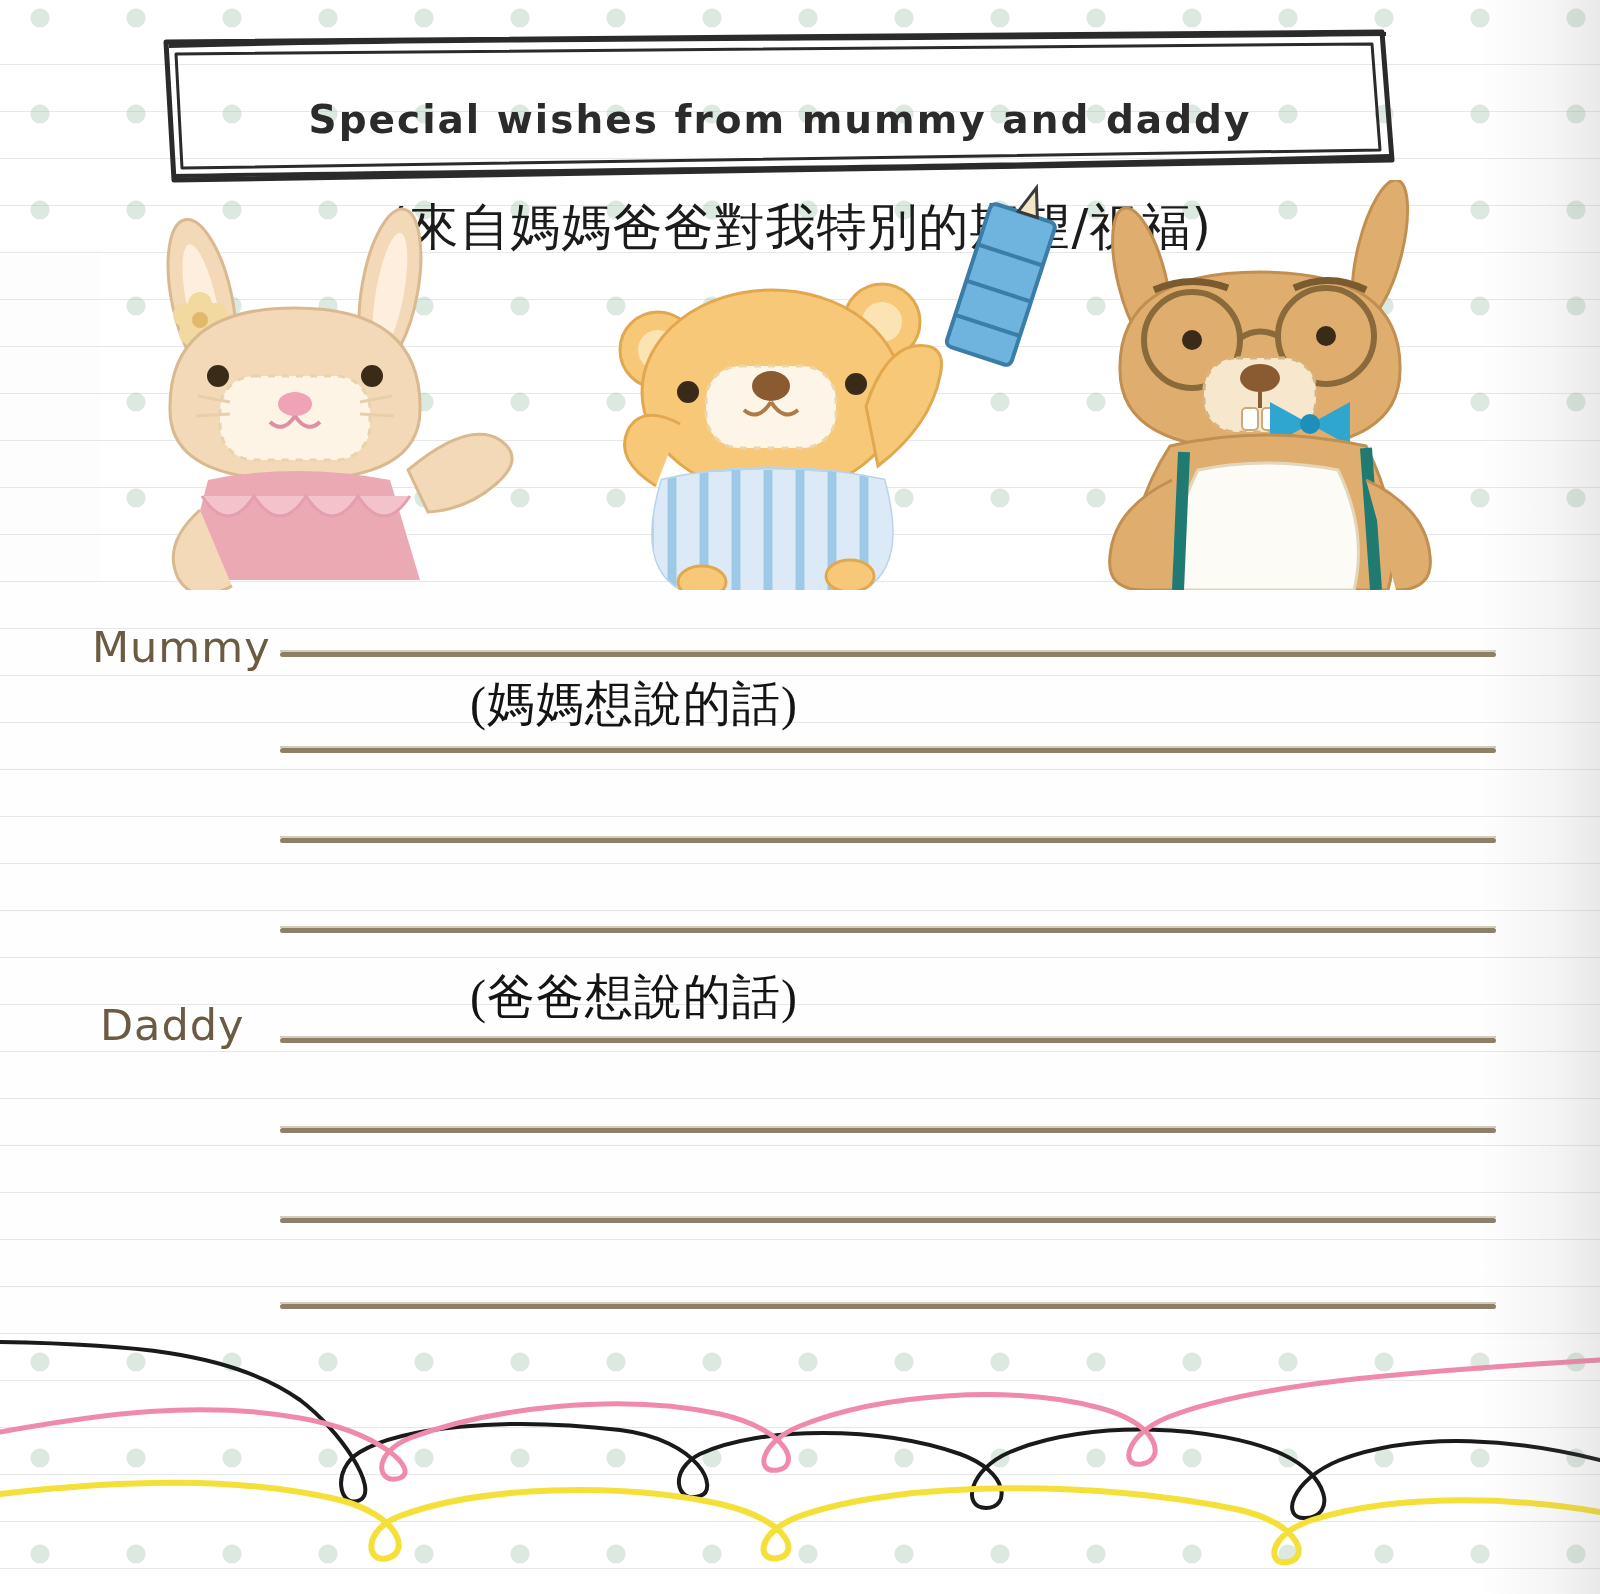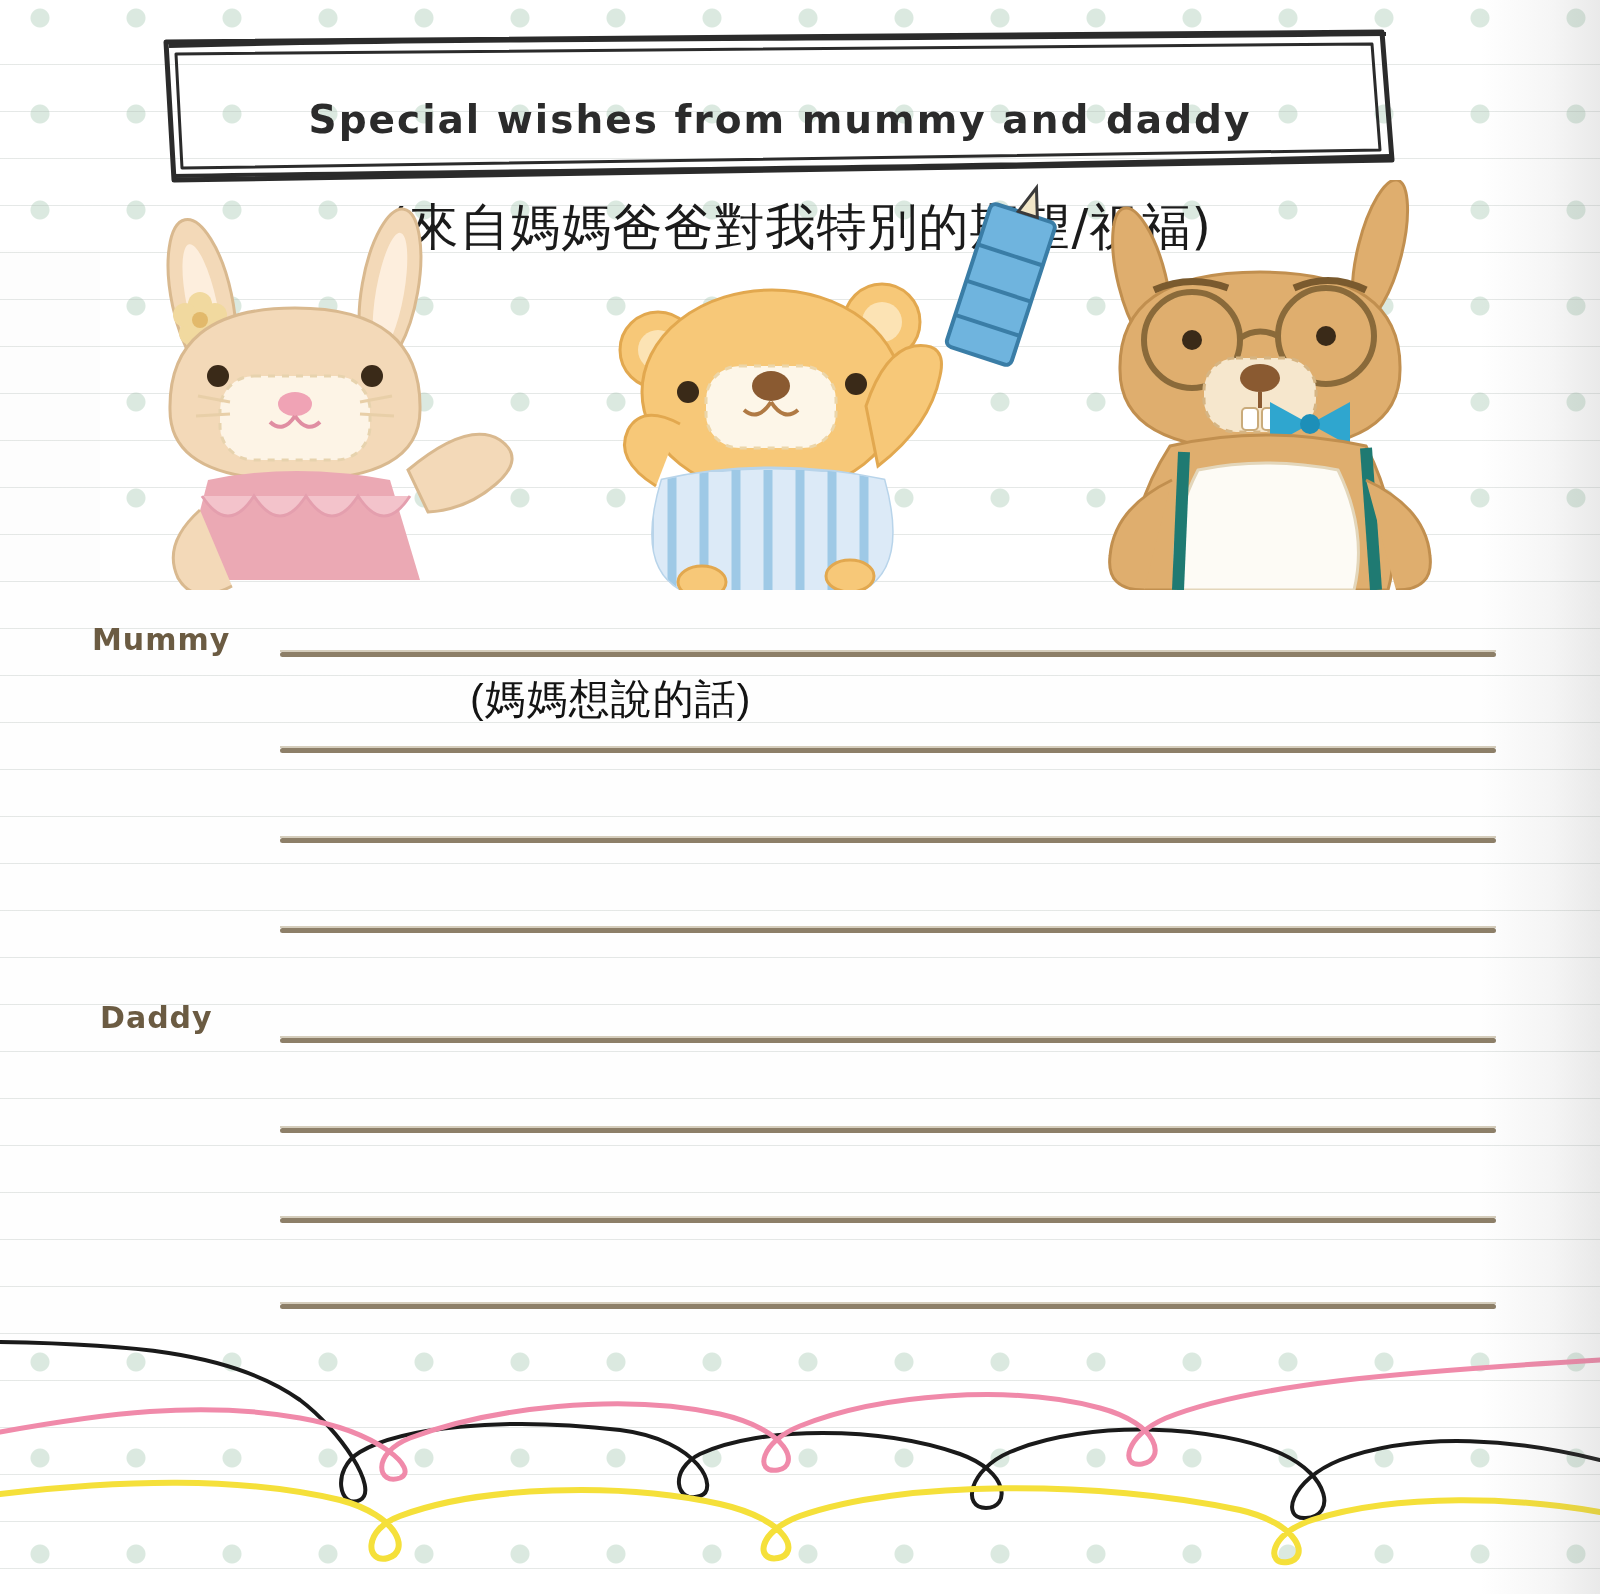--- a/index.html
+++ b/index.html
@@ -131,29 +131,29 @@
     content: "";
     position: absolute;
     left: 0; top: -2px;
     width: 100%; height: 2px;
     background: rgba(160,140,100,0.5);
   }
 
   .hand-label {
     position: absolute;
     font-family: "DejaVu Sans", sans-serif;
-    font-size: 30px;
-    font-weight: 700;
+    font-size: 43px;
+    font-weight: 400;
     color: #6b5b42;
     letter-spacing: 1px;
   }
   .cjk-note {
     position: absolute;
-    font-family: Liberation Sans, sans-serif;
-    font-size: 41px;
+    font-family: Liberation Serif, serif;
+    font-size: 48px;
     color: #141414;
     letter-spacing: 1px;
     white-space: nowrap;
   }
 
   
   #doodles {
     position: absolute;
     left: 0;
     top: 1330px;
@@ -320,20 +320,21 @@
 
   <div class="hand-label" style="left:92px; top:622px;">Mummy</div>
   <div class="cjk-note" style="left:470px; top:672px;">(媽媽想說的話)</div>
 
   <div class="line" style="left:280px; top:652px; width:1216px;"></div>
   <div class="line" style="left:280px; top:748px; width:1216px;"></div>
   <div class="line" style="left:280px; top:838px; width:1216px;"></div>
   <div class="line" style="left:280px; top:928px; width:1216px;"></div>
 
   <div class="hand-label" style="left:92px; top:1000px;margin-left:8px;">Daddy</div>
+  <div class="cjk-note" style="left:470px; top:965px;">(爸爸想說的話)</div>
 
   <div class="line" style="left:280px; top:1038px; width:1216px;"></div>
   <div class="line" style="left:280px; top:1128px; width:1216px;"></div>
   <div class="line" style="left:280px; top:1218px; width:1216px;"></div>
   <div class="line" style="left:280px; top:1304px; width:1216px;"></div>
 
   <div id="doodles">
     <svg width="1600" height="264" viewBox="0 0 1600 264" fill="none" xmlns="http://www.w3.org/2000/svg">
 
       <path d="M0 12 C 120 14, 230 20, 300 70 C 340 100, 380 160, 360 170 C 340 180, 330 140, 360 122 C 400 98, 500 86, 620 100 C 700 110, 720 160, 700 166 C 676 174, 668 140, 700 124 C 760 96, 880 96, 960 124 C 1010 142, 1010 178, 986 178 C 962 178, 968 140, 1010 122 C 1090 88, 1220 96, 1282 124 C 1330 146, 1336 186, 1306 188 C 1280 190, 1290 150, 1340 130 C 1420 100, 1520 110, 1600 130" stroke="#1a1a1a" stroke-width="4" fill="none" stroke-linecap="round"></path>

